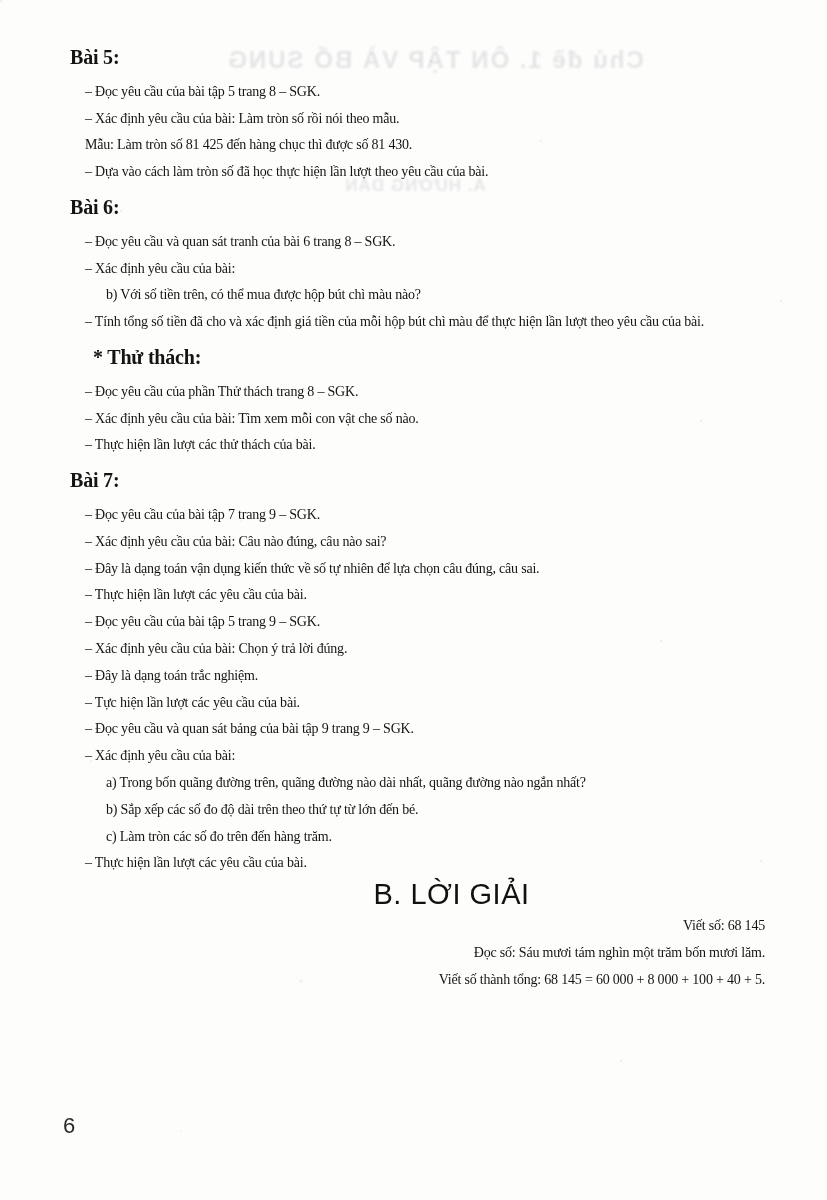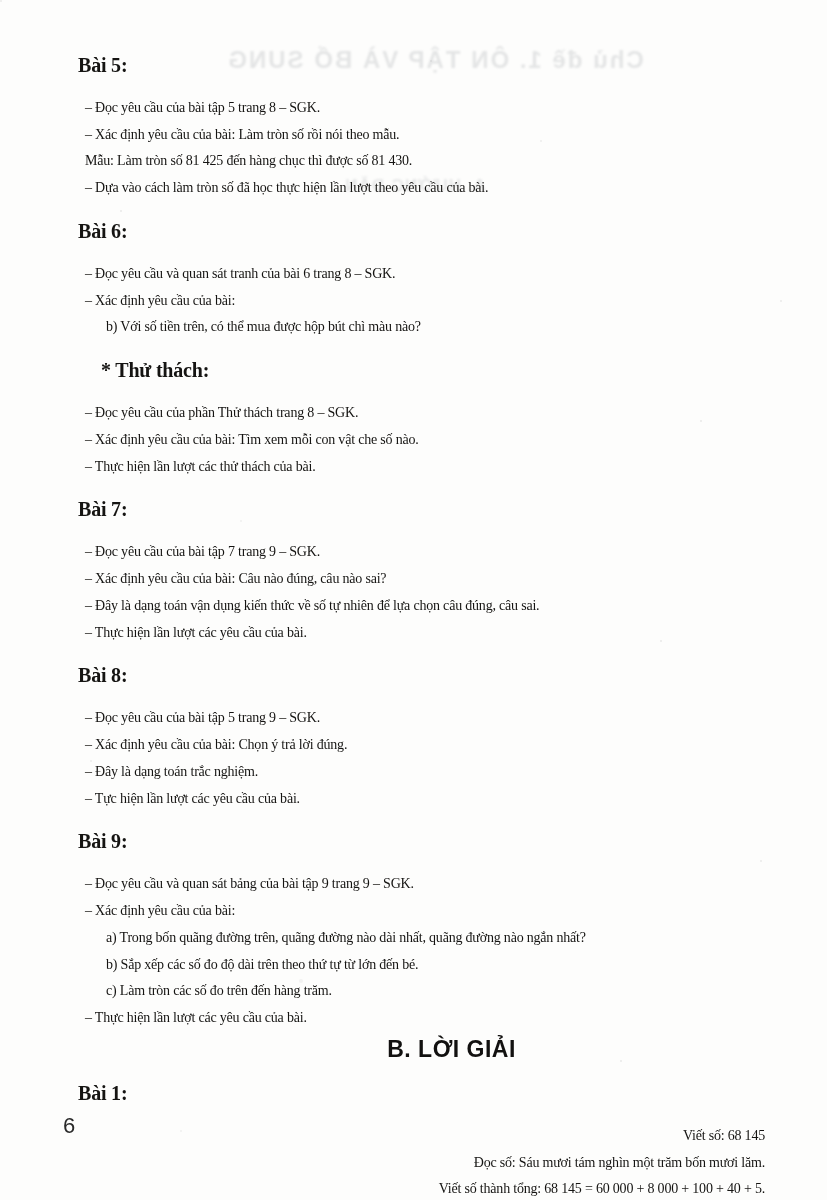--- a/index.html
+++ b/index.html
@@ -72,42 +72,42 @@
     opacity: 0.20;
     text-align: center;
   }
   .content {
     position: absolute;
     left: 62px;
     top: 36px;
     width: 703px;
   }
   .hd {
-    margin: 16px;
+    margin: 8px;
     font-size: 20px;
     line-height: 26.8px;
     font-weight: bold;
     letter-spacing: -0.2px;
   }
   .hd.ind { text-indent: 23px; }
   .ln {
     margin: 0;
     font-size: 14px;
     line-height: 26.8px;
     text-indent: 23px;
     text-align: justify;
     letter-spacing: -0.2px;
   }
   .ln.i2 { text-indent: 44px; }
   .ln.i3 { text-indent: 55px; text-align: right; }
   .solution-hd {
     margin: 2px 0 4px 0;
     font-family: "Liberation Sans", sans-serif;
-    font-weight: bold;
-    font-size: 23px;
+    font-weight: normal;
+    font-size: 29px;
     line-height: 30px;
     text-align: center;
     transform: translateX(38px);
     letter-spacing: 0.5px;
     color: #121110;
   }
   .pagenum {
     position: absolute;
     left: 63px;
     top: 1112px;
@@ -135,59 +135,57 @@
       <p class="ln">– Xác định yêu cầu của bài: Làm tròn số rồi nói theo mẫu.</p>
       <p class="ln">Mẫu: Làm tròn số 81 425 đến hàng chục thì được số 81 430.</p>
       <p class="ln">– Dựa vào cách làm tròn số đã học thực hiện lần lượt theo yêu cầu của bài.</p>
     </section>
 
     <section>
       <h3 class="hd">Bài 6:</h3>
       <p class="ln">– Đọc yêu cầu và quan sát tranh của bài 6 trang 8 – SGK.</p>
       <p class="ln">– Xác định yêu cầu của bài:</p>
       <p class="ln i2">b) Với số tiền trên, có thể mua được hộp bút chì màu nào?</p>
+      <p class="ln">– Tính tổng số tiền đã cho và xác định giá tiền của mỗi hộp bút chì màu để thực hiện lần lượt theo yêu cầu của bài.</p>
     </section>
 
     <section>
       <h3 class="hd ind">* Thử thách:</h3>
       <p class="ln">– Đọc yêu cầu của phần Thử thách trang 8 – SGK.</p>
       <p class="ln">– Xác định yêu cầu của bài: Tìm xem mỗi con vật che số nào.</p>
       <p class="ln">– Thực hiện lần lượt các thử thách của bài.</p>
     </section>
 
     <section>
       <h3 class="hd">Bài 7:</h3>
       <p class="ln">– Đọc yêu cầu của bài tập 7 trang 9 – SGK.</p>
       <p class="ln">– Xác định yêu cầu của bài: Câu nào đúng, câu nào sai?</p>
       <p class="ln">– Đây là dạng toán vận dụng kiến thức về số tự nhiên để lựa chọn câu đúng, câu sai.</p>
       <p class="ln">– Thực hiện lần lượt các yêu cầu của bài.</p>
     </section>
 
     <section>
-      <h3 class="hd">Bài 8:</h3>
       <p class="ln">– Đọc yêu cầu của bài tập 5 trang 9 – SGK.</p>
       <p class="ln">– Xác định yêu cầu của bài: Chọn ý trả lời đúng.</p>
       <p class="ln">– Đây là dạng toán trắc nghiệm.</p>
       <p class="ln">– Tực hiện lần lượt các yêu cầu của bài.</p>
     </section>
 
     <section>
-      <h3 class="hd">Bài 9:</h3>
       <p class="ln">– Đọc yêu cầu và quan sát bảng của bài tập 9 trang 9 – SGK.</p>
       <p class="ln">– Xác định yêu cầu của bài:</p>
       <p class="ln i2">a) Trong bốn quãng đường trên, quãng đường nào dài nhất, quãng đường nào ngắn nhất?</p>
       <p class="ln i2">b) Sắp xếp các số đo độ dài trên theo thứ tự từ lớn đến bé.</p>
       <p class="ln i2">c) Làm tròn các số đo trên đến hàng trăm.</p>
       <p class="ln">– Thực hiện lần lượt các yêu cầu của bài.</p>
     </section>
 
     <h2 class="solution-hd">B. LỜI GIẢI</h2>
 
     <section>
-      <h3 class="hd">Bài 1:</h3>
       <p class="ln i3">Viết số: 68 145</p>
       <p class="ln i3">Đọc số: Sáu mươi tám nghìn một trăm bốn mươi lăm.</p>
       <p class="ln i3">Viết số thành tổng: 68 145 = 60 000 + 8 000 + 100 + 40 + 5.</p>
     </section>
 
   </main>
 
   <div class="pagenum">6</div>
 
 </div>

